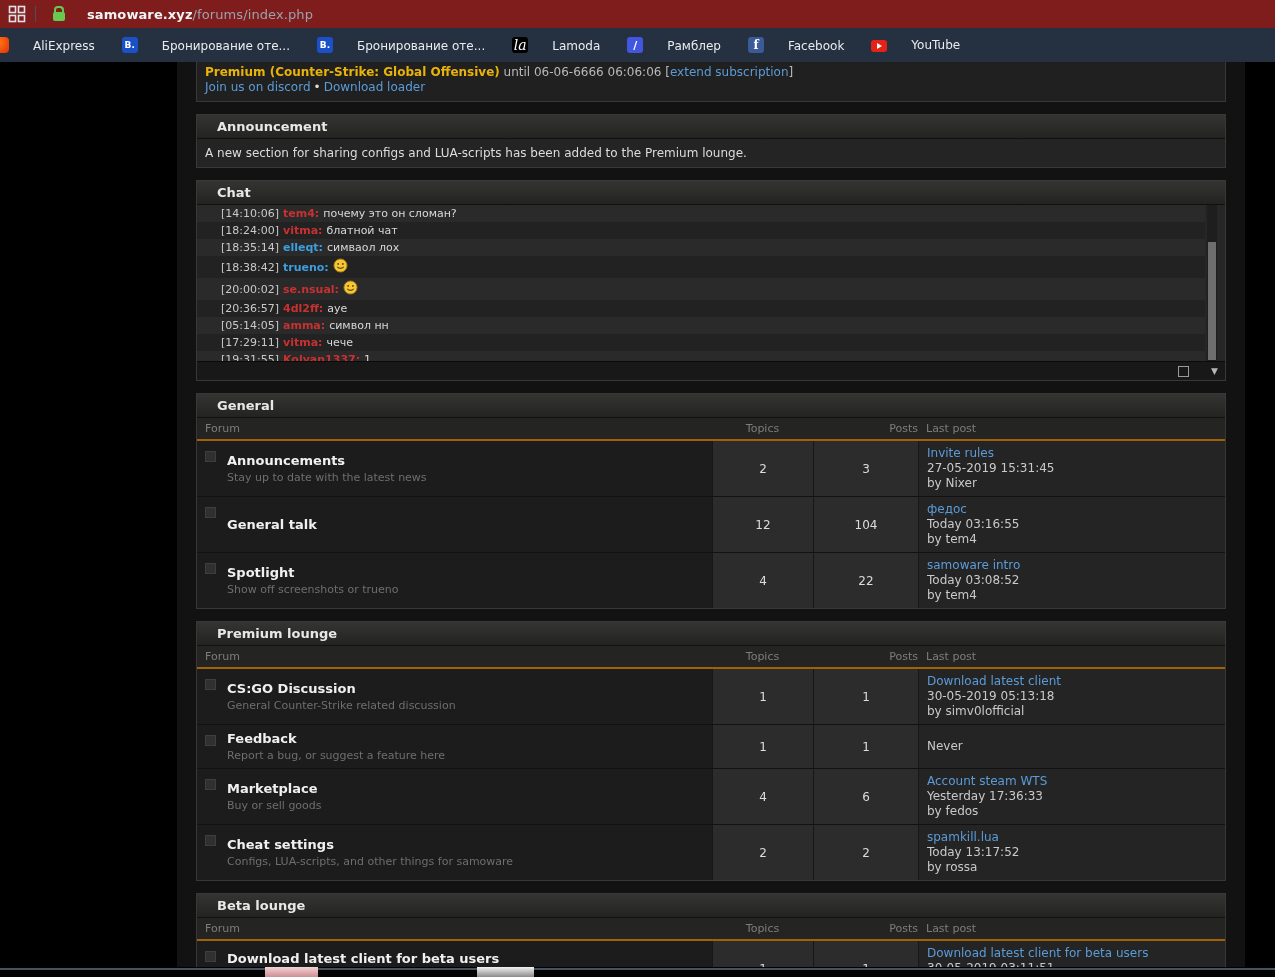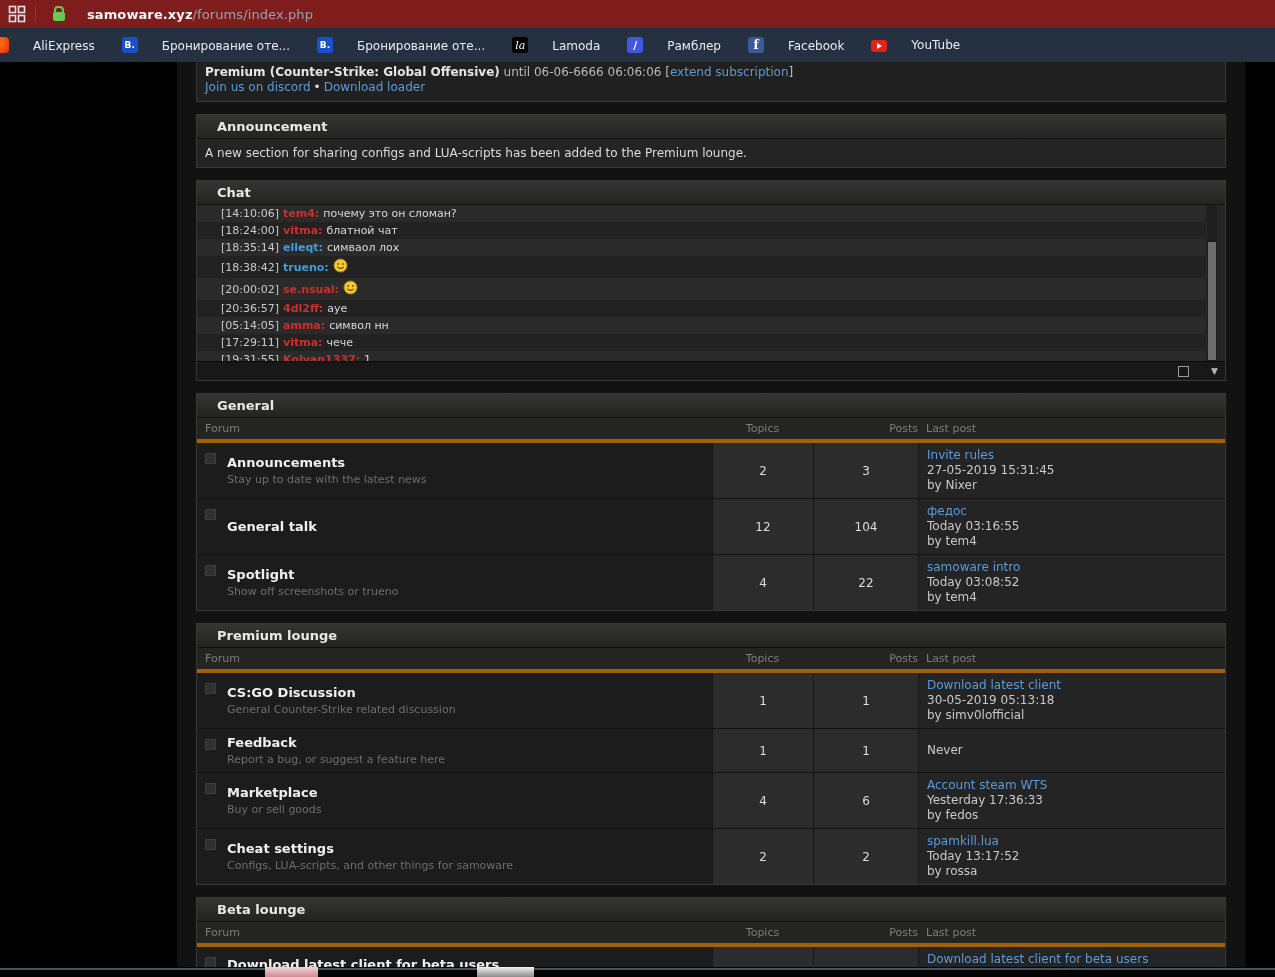--- a/index.html
+++ b/index.html
@@ -19,36 +19,36 @@
 
   .bookmarks{position:absolute;left:0;top:28px;width:1275px;height:34px;background:#253040;
              display:flex;align-items:center;gap:27px;overflow:hidden;}
   .bm{display:flex;align-items:flex-end;gap:24px;}
   .bm-first .bm-icon{margin-left:-7px;}
   .bm-label{color:#e9ecef;font-size:12px;white-space:nowrap;}
   .bm-icon{width:16px;height:16px;border-radius:3px;display:inline-flex;align-items:center;justify-content:center;
            color:#fff;font-size:9px;font-weight:bold;flex:0 0 auto;}
   .bm-icon--aliexpress{background:radial-gradient(circle at 35% 35%,#ff7a1a,#e62e04);border-radius:4px;}
   .bm-icon--booking{background:#1a50c8;}
-  .bm-icon--lamoda{background:#000;font-family:"DejaVu Serif","Liberation Serif",serif;font-style:italic;font-weight:normal;font-size:11px;}
+  .bm-icon--lamoda{background:#000;font-family:"DejaVu Serif","Liberation Serif",serif;font-style:italic;font-weight:normal;font-size:14px;}
   .bm-icon--rambler{background:#4356e0;font-size:11px;}
   .bm-icon--facebook{background:#3d5a98;font-family:"DejaVu Serif","Liberation Serif",serif;font-size:12px;}
   .bm-icon--youtube{background:#e62117;height:12px;border-radius:3px;}
   .bm-icon--youtube::after{content:"";display:block;width:0;height:0;border-left:5px solid #fff;
                            border-top:3px solid transparent;border-bottom:3px solid transparent;margin-left:1px;}
 
   
   .wrap{position:absolute;left:177px;top:62px;width:1068px;height:915px;background:#121212;
         overflow:hidden;box-sizing:border-box;padding:0 19px;}
   .panel{background:#202020;border:1px solid #383838;margin-bottom:12px;font-size:12px;}
   .panel-header{background:linear-gradient(#343432,#232321);color:#e8e8e8;font-weight:bold;font-size:13px;
                 padding:4px 20px;border-bottom:1px solid #101010;}
 
   .panel-premium{margin-top:-14px;padding:16px 8px 6px;line-height:15px;color:#b9b9b9;}
-  .panel-premium b{color:#e5e5e5;}
+  .panel-premium b{color:#eab308;}
   a.lnk{color:#5b9bd8;text-decoration:none;}
   .bullet{color:#ddd;margin:0 3px;}
 
   .ann-body{background:#242424;padding:7px 8px;color:#dcdcdc;}
 
   .chat-body{position:relative;background:#262626;}
   .chat-msgs{height:156px;overflow:hidden;margin-right:20px;}
   .chat-row{padding:2px 24px;font-size:11px;color:#d8d8d8;display:flex;align-items:center;gap:4px;}
   .chat-row:nth-child(odd){background:#2a2a2a;}
   .chat-row:nth-child(even){background:#222;}
@@ -56,21 +56,21 @@
   .chat-user{font-weight:bold;}
   .chat-user--red{color:#c93030;}
   .chat-user--blue{color:#3c9fe0;}
   .chat-scroll{position:absolute;top:0;right:8px;width:10px;height:156px;background:#1e1e1e;}
   .chat-thumb{position:absolute;left:1px;top:24%;bottom:1px;width:8px;background:#6e6e6e;}
   .chat-footer{position:relative;height:18px;background:#181818;border-top:1px solid #0b0b0b;}
   .chat-pop{position:absolute;right:36px;top:4px;width:9px;height:9px;border:1px solid #9a9a9a;}
   .chat-dd{position:absolute;right:7px;top:2px;color:#b5b5b5;font-size:9px;line-height:14px;}
 
   
-  .cols{display:flex;background:#242422;color:#7d7d7d;font-size:11px;border-bottom:4px solid #a16207;}
+  .cols{display:flex;background:#242422;color:#7d7d7d;font-size:11px;border-bottom:2px solid #a16207;}
   .cols>div{padding:4px 0;}
   .col-forum{flex:1;padding-left:8px !important;}
   .col-topics{width:101px;text-align:center;}
   .col-posts{width:105px;text-align:right;}
   .col-last{width:307px;padding-left:8px !important;box-sizing:border-box;}
   .frow{display:flex;align-items:stretch;min-height:43px;}
   .frow + .frow{border-top:1px solid #121212;}
   .cell-forum{flex:1;background:#1c1c1c;display:flex;align-items:center;padding:6px 8px;gap:11px;box-sizing:border-box;}
   .ficon{width:9px;height:9px;background:#303030;border:1px solid #3e3e3e;flex:0 0 auto;align-self:flex-start;margin-top:4px;}
   .fname{color:#f0f0f0;font-weight:bold;font-size:13px;cursor:pointer;}

